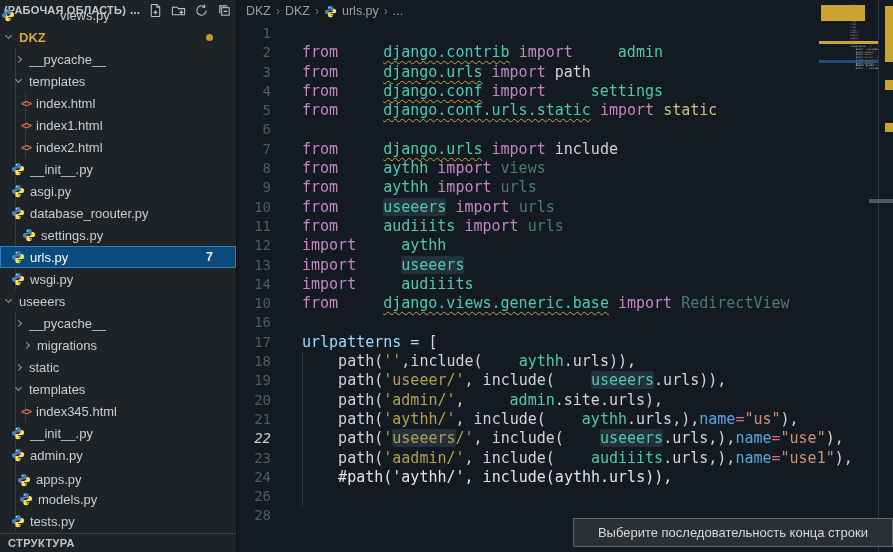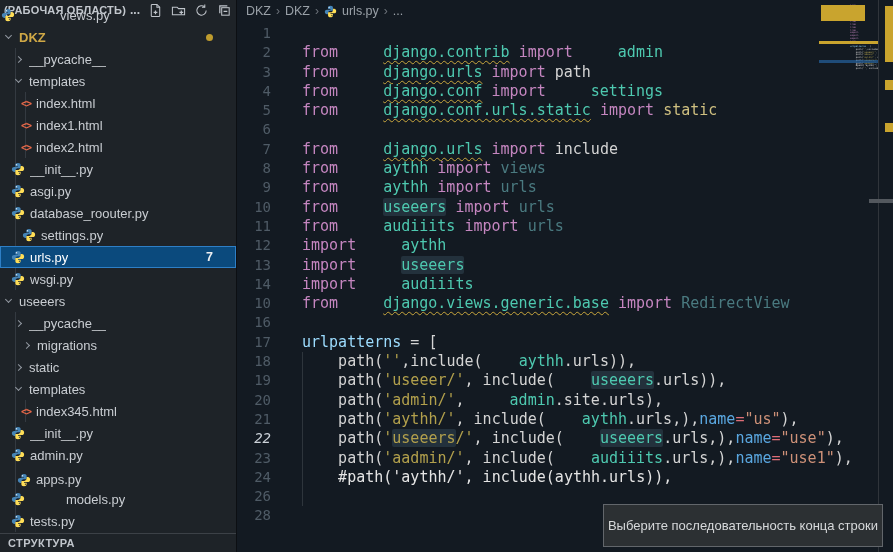--- a/index.html
+++ b/index.html
@@ -100,23 +100,23 @@
     font-family:"DejaVu Sans Mono", monospace; overflow:hidden; cursor:pointer;
   }
   .ml { height:2.75px; line-height:2.75px; font-size:2.4px; white-space:pre; letter-spacing:0; }
   .moverlay { position:absolute; }
   .map-divider { position:absolute; left:640px; top:0; width:1px; height:552px; background:#30353b; }
   .ruler { position:absolute; left:641px; top:0; width:15px; height:552px; cursor:pointer; }
   .rmark { position:absolute; }
 
   
   .tooltip {
-    position:absolute; right:10px; bottom:5px; height:43px;
+    position:absolute; right:0; bottom:5px; height:29px;
     background:#2c3033; border:1px solid #62666b;
-    display:flex; align-items:center; padding:0 4px;
+    display:flex; align-items:center; padding:0 24px;
     font-size:13px; color:#d6d8da; white-space:nowrap;
   }
 </style>
 </head>
 <body>
 
 <div class="app">
 
   <div class="sidebar">
     <div class="sb-header">
@@ -309,21 +309,21 @@
           <span class="ficon">
             <svg viewBox="0 0 16 16">
               <path fill="#4584b6" d="M8 1C5.9 1 5 1.9 5 3.2V5h3v.7H3.6C2.2 5.7 1 6.6 1 8.4c0 1.8 1.1 2.9 2.5 2.9H5V9.6C5 8.2 6.2 7 7.6 7H11V3.2C11 1.9 10.1 1 8 1z"></path>
               <circle cx="6.3" cy="3.1" r=".8" fill="#dce8f2"></circle>
               <path fill="#ffde57" d="M8 15c2.1 0 3-.9 3-2.2V11H8v-.7h4.4c1.4 0 2.6-.9 2.6-2.7 0-1.8-1.1-2.9-2.5-2.9H11v1.7C11 7.8 9.8 9 8.4 9H5v3.8C5 14.1 5.9 15 8 15z"></path>
               <circle cx="9.7" cy="12.9" r=".8" fill="#4b4b3b"></circle>
             </svg>
           </span>
           <span class="lbl">apps.py</span>
         </div>
-        <div class="trow" style="padding-left: 10px; gap: 36px;">
+        <div class="trow" style="padding-left: 18px;">
           <span class="ficon">
             <svg viewBox="0 0 16 16">
               <path fill="#4584b6" d="M8 1C5.9 1 5 1.9 5 3.2V5h3v.7H3.6C2.2 5.7 1 6.6 1 8.4c0 1.8 1.1 2.9 2.5 2.9H5V9.6C5 8.2 6.2 7 7.6 7H11V3.2C11 1.9 10.1 1 8 1z"></path>
               <circle cx="6.3" cy="3.1" r=".8" fill="#dce8f2"></circle>
               <path fill="#ffde57" d="M8 15c2.1 0 3-.9 3-2.2V11H8v-.7h4.4c1.4 0 2.6-.9 2.6-2.7 0-1.8-1.1-2.9-2.5-2.9H11v1.7C11 7.8 9.8 9 8.4 9H5v3.8C5 14.1 5.9 15 8 15z"></path>
               <circle cx="9.7" cy="12.9" r=".8" fill="#4b4b3b"></circle>
             </svg>
           </span>
           <span class="lbl">models.py</span>
         </div>

